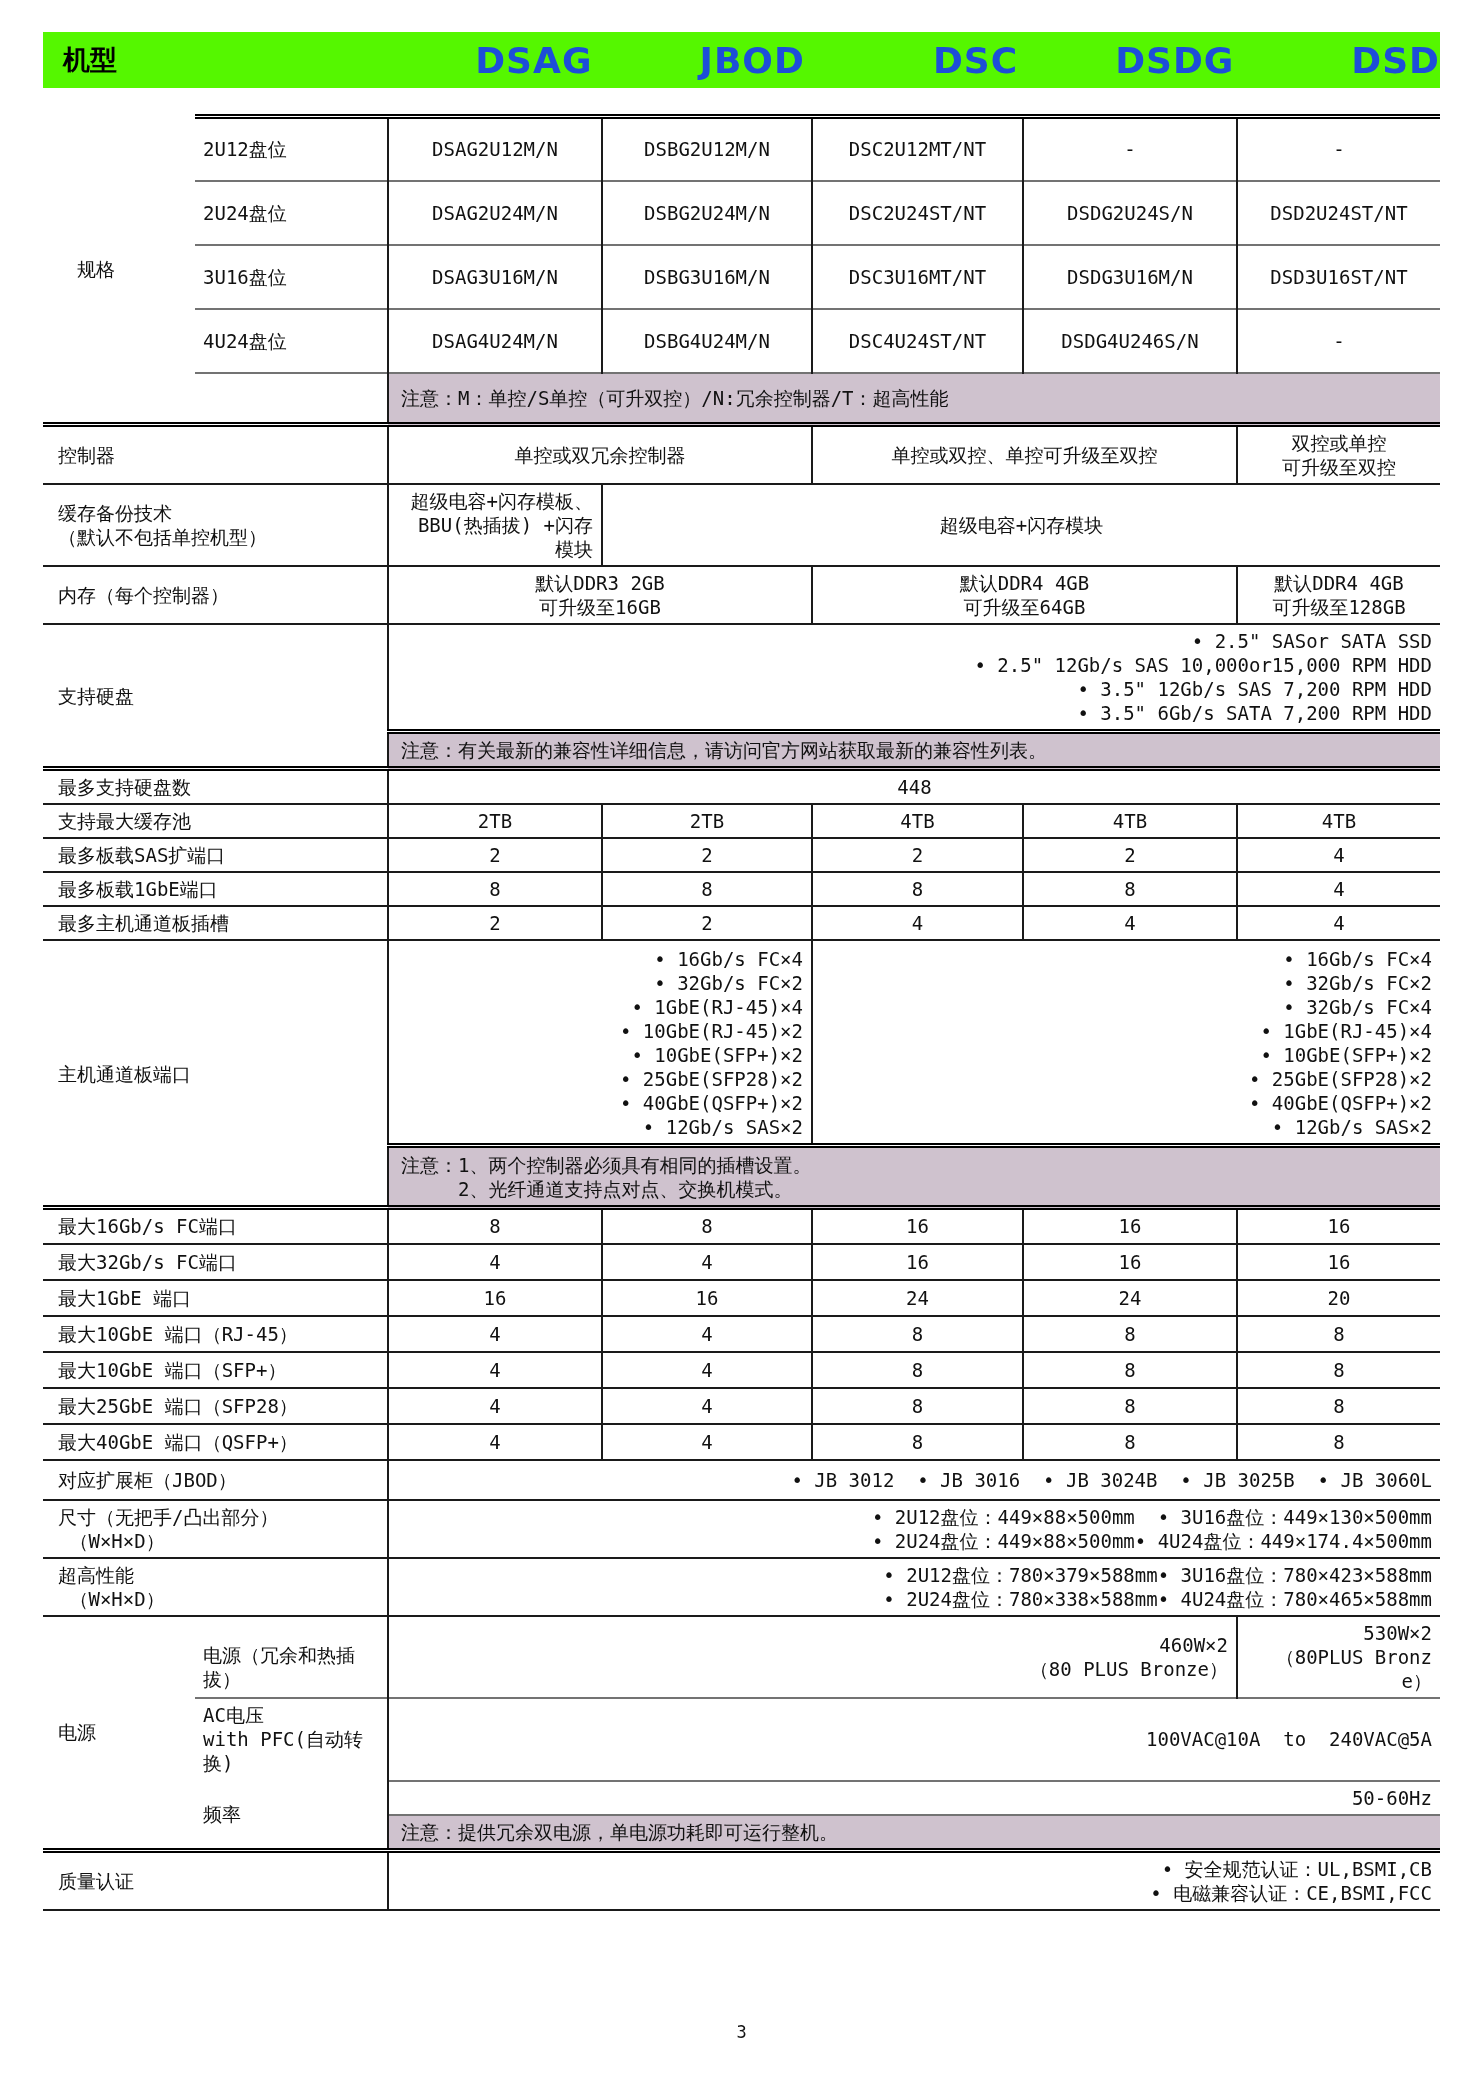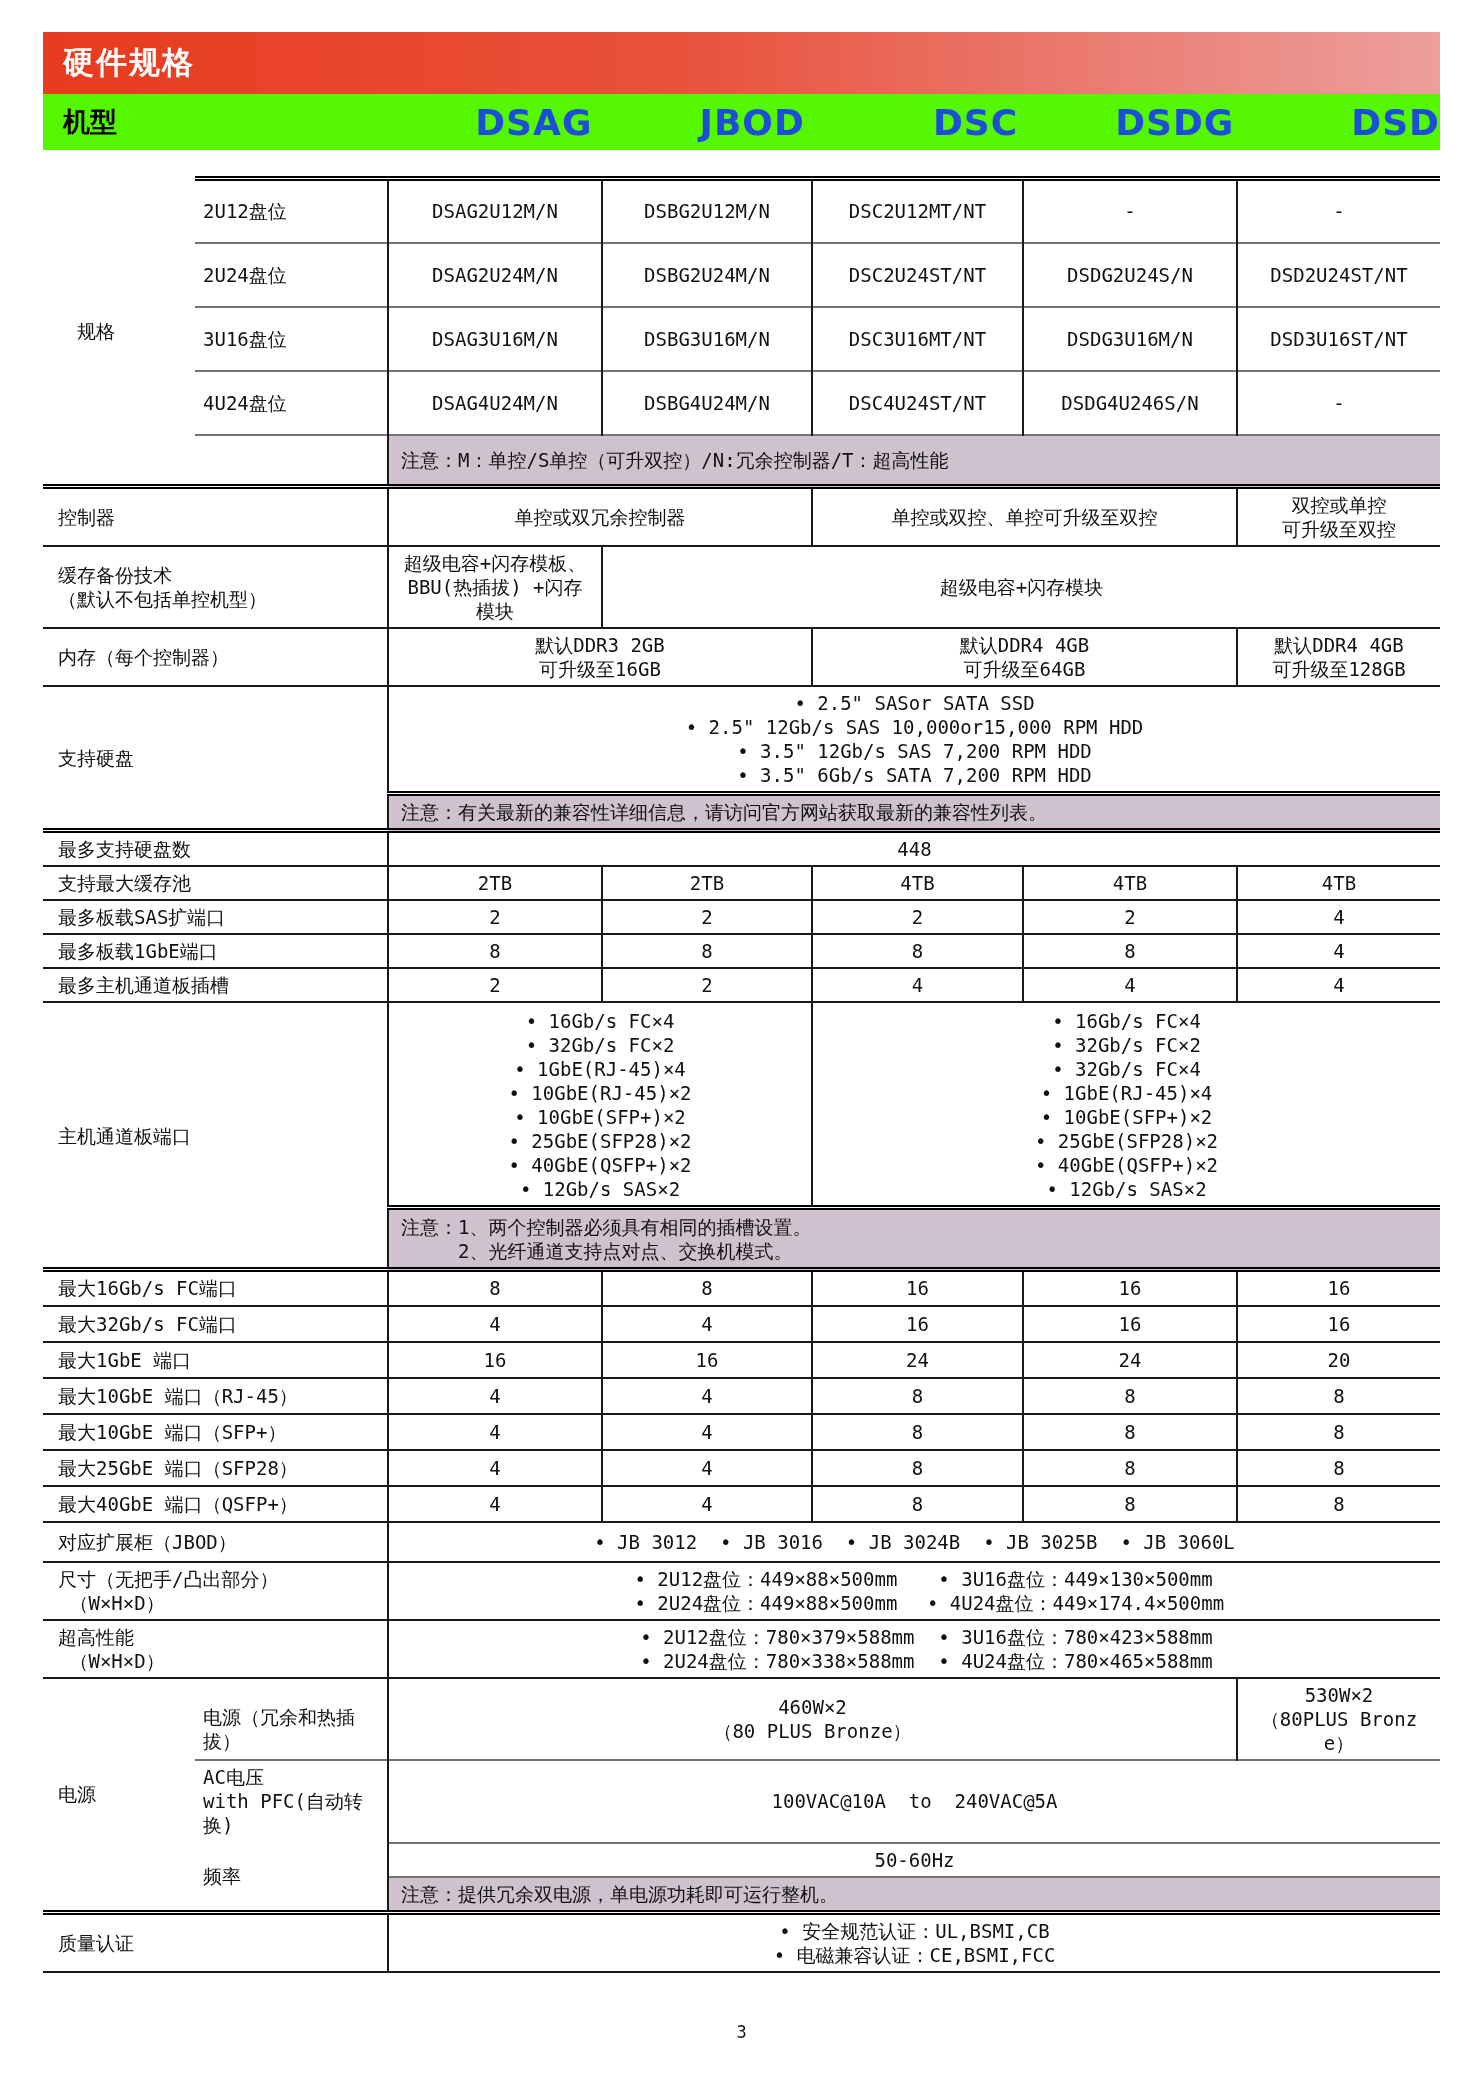--- a/index.html
+++ b/index.html
@@ -21,21 +21,21 @@
 
   table { border-collapse:collapse; table-layout:fixed; width:1397px; margin-top:26px; }
   td { font-size:19px; line-height:24px; vertical-align:middle; padding:4px 8px;
        white-space:pre-wrap; word-break:break-all; }
 
   .ca  { padding-left:34px; }                    
   .cl  { padding-left:15px; }                    
   .cb  { padding-left:8px; }                     
   .cb2 { padding-left:8px; vertical-align:bottom; padding-bottom:6px; } 
   .cv  { text-align:center; }                    
-  .cvl { text-align:center; }   
+  .cvl { text-align:right; }   
   .note { background:#cfc2ce; text-align:left; padding:4px 12px; }
 
   .dbl { border-top:5px double #000; }           
   .s2  { border-top:2px solid #1a1a1a; }         
   .s1  { border-top:2px solid #737373; }         
   .vl  { border-left:2px solid #1a1a1a; }        
   .btm { border-bottom:2px solid #1a1a1a; }
 
   .r-spec   td { height:64px; }
   .r-specnote td { height:52px; }
@@ -61,23 +61,20 @@
   .dimcol2 { display:inline-block; vertical-align:top; white-space:pre-wrap; }
 
   .footer { position:absolute; left:43px; top:2022px; width:1397px; text-align:center;
             font-size:17px; }
 </style>
 </head>
 <body>
 
 <div class="content">
 
-  <div class="banner">
-    <span>硬件规格</span>
-  </div>
 
   <div class="modelbar">
     <div class="mh-label">机型</div>
     <div class="mh-m mh-0">DSAG</div>
     <div class="mh-m mh-1">JBOD</div>
     <div class="mh-m mh-2">DSC</div>
     <div class="mh-m mh-3">DSDG</div>
     <div class="mh-m mh-4">DSD</div>
   </div>
 

